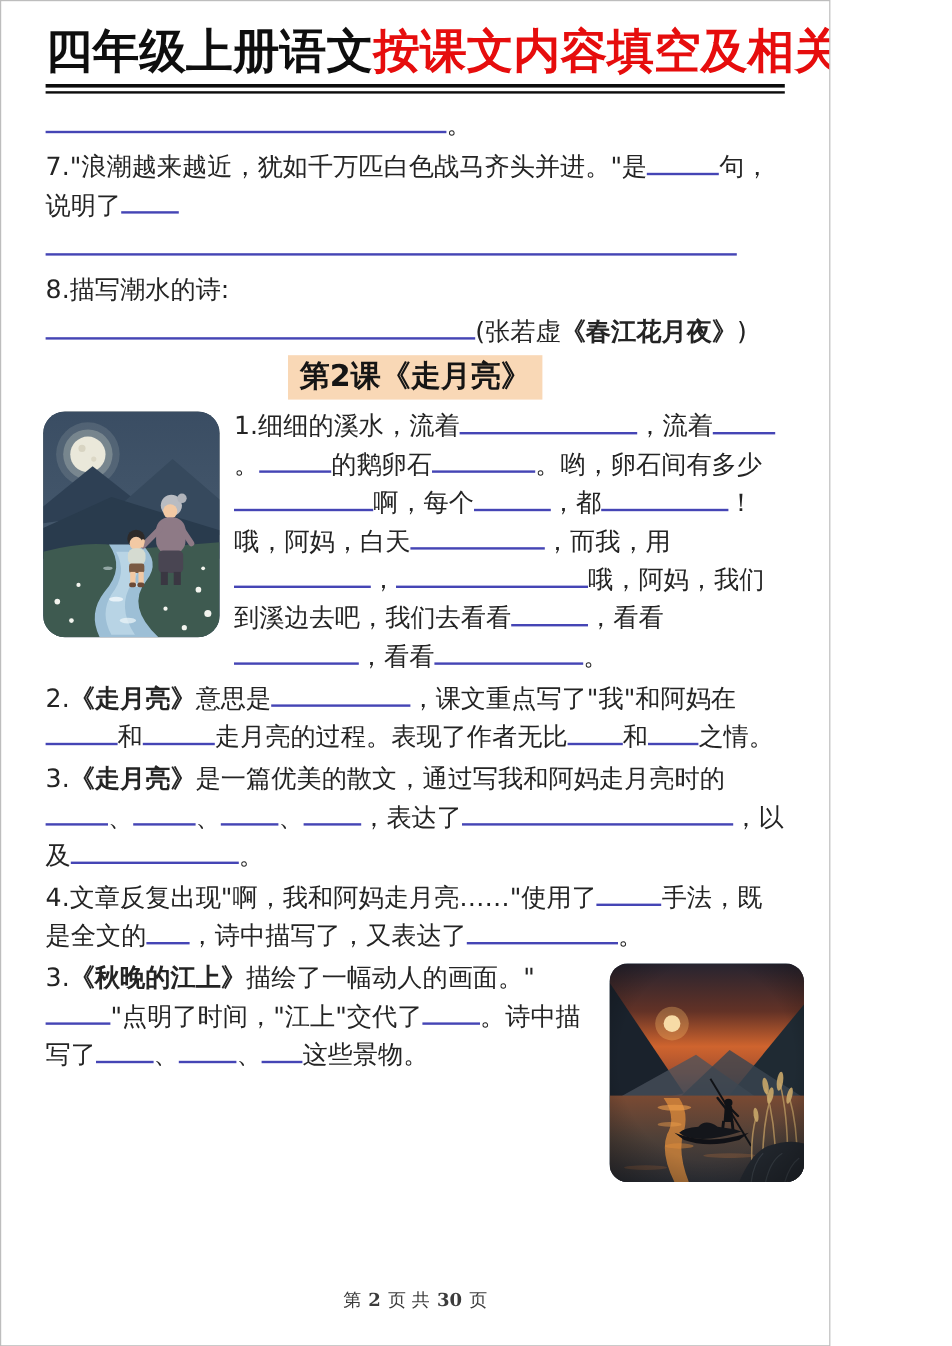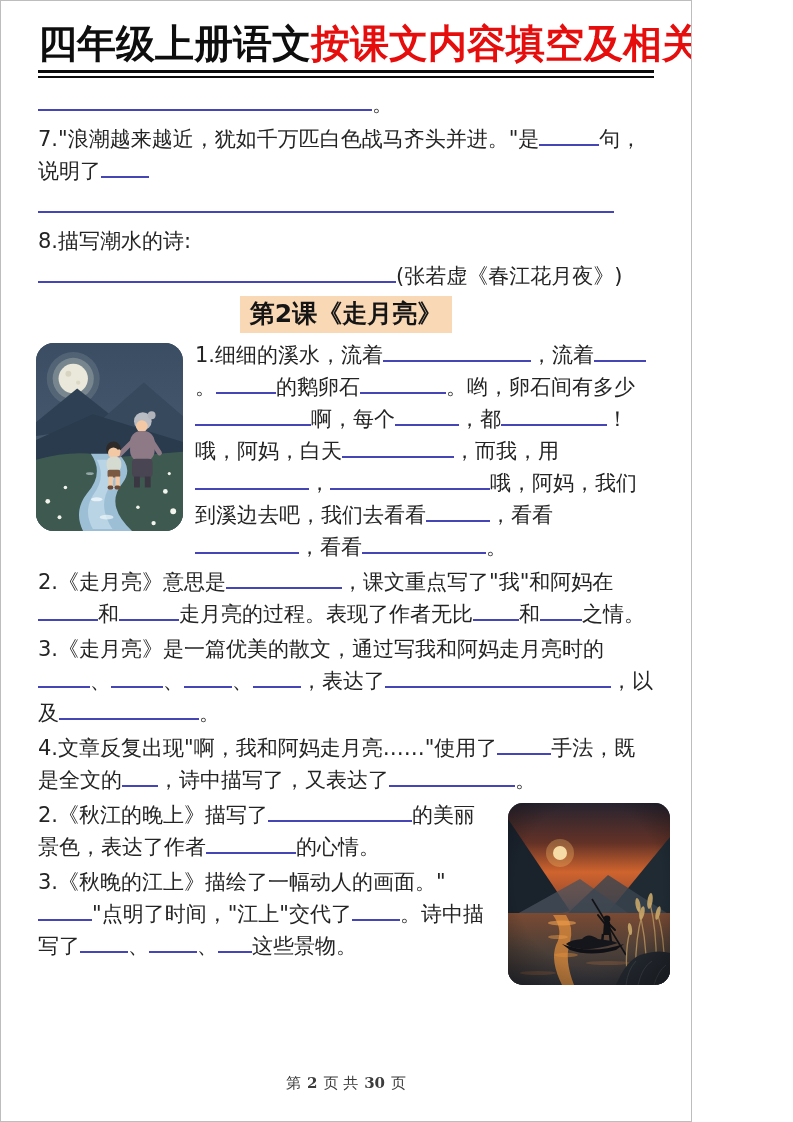--- a/index.html
+++ b/index.html
@@ -12,21 +12,21 @@
   
   .title-block { border-bottom:2px solid #0c0c0c; padding-bottom:3px; margin-bottom:10px; }
   .title-row { border-bottom:3.5px solid #0c0c0c; padding-bottom:3px; white-space:nowrap;
                font-weight:bold; font-size:39px; line-height:1.18; letter-spacing:0; }
   .title-black { color:#0e0e0e; }
   .title-red { color:var(--c-red,#e60d0d); }
   
   .para { margin:0 0 3px 0; font-size:21px; line-height:32px; text-align:left;
           word-break:break-word; }
   .para .txt { }
-  .para .bold { font-weight:normal; }
+  .para .bold { font-weight:bold; }
   .blank { display:inline-block; height:1em; vertical-align:baseline;
            border-bottom:2px solid var(--c-blank,#4343b6); }
   
   .sec-header-wrap { text-align:center; margin:4px 0 6px 0; }
   .sec-header { display:inline-block; background:var(--c-hdrbg,#f9d8b6);
                 font-weight:bold; font-size:25px; line-height:1.3; padding:2px 10px; color:#151515; }
   
   .figure { border-radius:18px; overflow:hidden; background:#30414f; }
   .fig-left  { float:left;  width:147px; height:188px; margin:4px 12px 8px 0; }
   .fig-right { float:right; width:162px; height:182px; margin:4px -16px 8px 12px; border-radius:15px; }
@@ -194,21 +194,20 @@
         </g>
         <path d="M108 182 Q118 158 132 152 Q150 146 162 150 L162 182 Z" fill="#23282f"></path>
         <g stroke="#3a4148" stroke-width="1" fill="none" opacity="0.9">
           <path d="M118 182 Q120 166 128 158"></path>
             <path d="M130 182 Q134 164 144 158"></path>
             <path d="M146 182 Q150 168 158 162"></path>
         </g>
         <rect width="162" height="182" fill="url(#vign)"></rect>
       </svg>
     </figure>
-      <p class="para"><span class="txt">2.</span><span class="bold">《秋江的晚上》</span><span class="txt">描写了</span><span class="blank" style="width: 144px;"></span><span class="txt">的美丽景色，表达了作者</span><span class="blank" style="width: 90px;"></span><span class="txt">的心情。</span></p>
       <p class="para"><span class="txt">3.</span><span class="bold">《秋晚的江上》</span><span class="txt">描绘了一幅动人的画面。"</span><span class="blank" style="width: 54px;"></span><span class="txt">"点明了时间，"江上"交代了</span><span class="blank" style="width: 48px;"></span><span class="txt">。诗中描写了</span><span class="blank" style="width: 48px;"></span><span class="txt">、</span><span class="blank" style="width: 48px;"></span><span class="txt">、</span><span class="blank" style="width: 34px;"></span><span class="txt">这些景物。</span></p>
     </div>
 
   <div class="clear"></div>
 
   <div class="footer">
     <span>第</span><span class="num">2</span><span>页 共</span><span class="num">30</span><span>页</span>
   </div>
 
 </div>

